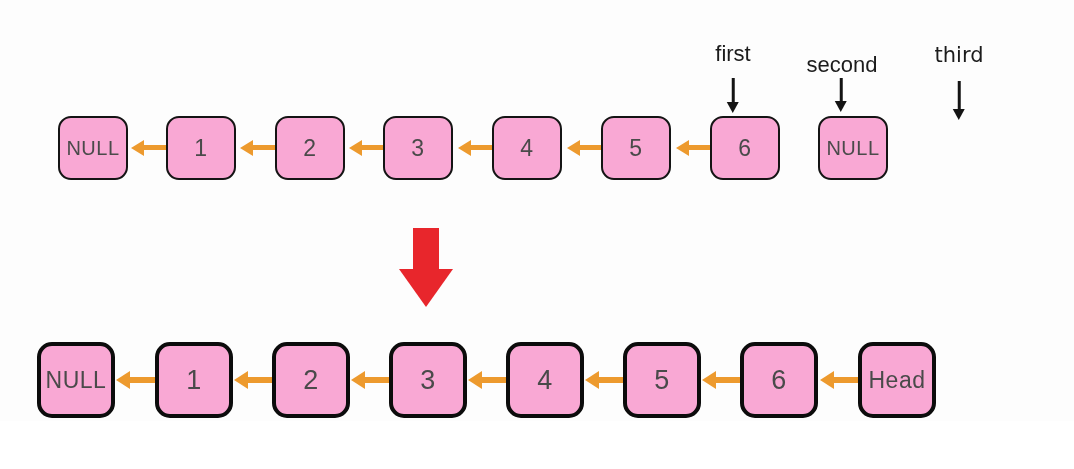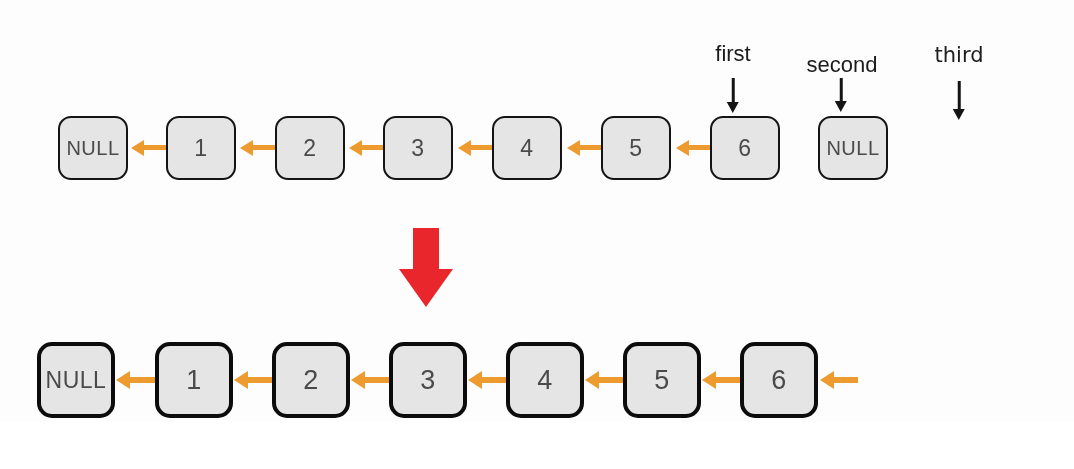--- a/index.html
+++ b/index.html
@@ -13,21 +13,21 @@
     height: 421px;
     background: #fdfdfd;
     overflow: hidden;
     font-family: "Liberation Sans", sans-serif;
   }
 
   
   .node {
     position: absolute;
     box-sizing: border-box;
-    background: #e5e5e5;
+    background: #f9a8d4;
     display: flex;
     align-items: center;
     justify-content: center;
     color: #4a4a4a;
     letter-spacing: 0.5px;
     user-select: none;
   }
   .node.top {
     border: 2.5px solid #141414;
     border-radius: 13px;
@@ -177,20 +177,21 @@
     <div class="headtri"></div>
   </div>
 
   <div class="node bottom null-node" style="left:37px; top:342px;">NULL</div>
   <div class="node bottom" style="left:155px; top:342px;">1</div>
   <div class="node bottom" style="left:272px; top:342px;">2</div>
   <div class="node bottom" style="left:389px; top:342px;">3</div>
   <div class="node bottom" style="left:506px; top:342px;">4</div>
   <div class="node bottom" style="left:623px; top:342px;">5</div>
   <div class="node bottom" style="left:740px; top:342px;">6</div>
+  <div class="node bottom head-node" style="left:858px; top:342px;">Head</div>
 
   <div class="link thick" style="left:128px; top:377px; width:27px;"></div>
   <div class="link thick" style="left:246px; top:377px; width:26px;"></div>
   <div class="link thick" style="left:363px; top:377px; width:26px;"></div>
   <div class="link thick" style="left:480px; top:377px; width:26px;"></div>
   <div class="link thick" style="left:597px; top:377px; width:26px;"></div>
   <div class="link thick" style="left:714px; top:377px; width:26px;"></div>
   <div class="link thick" style="left:832px; top:377px; width:26px;"></div>
 
 

